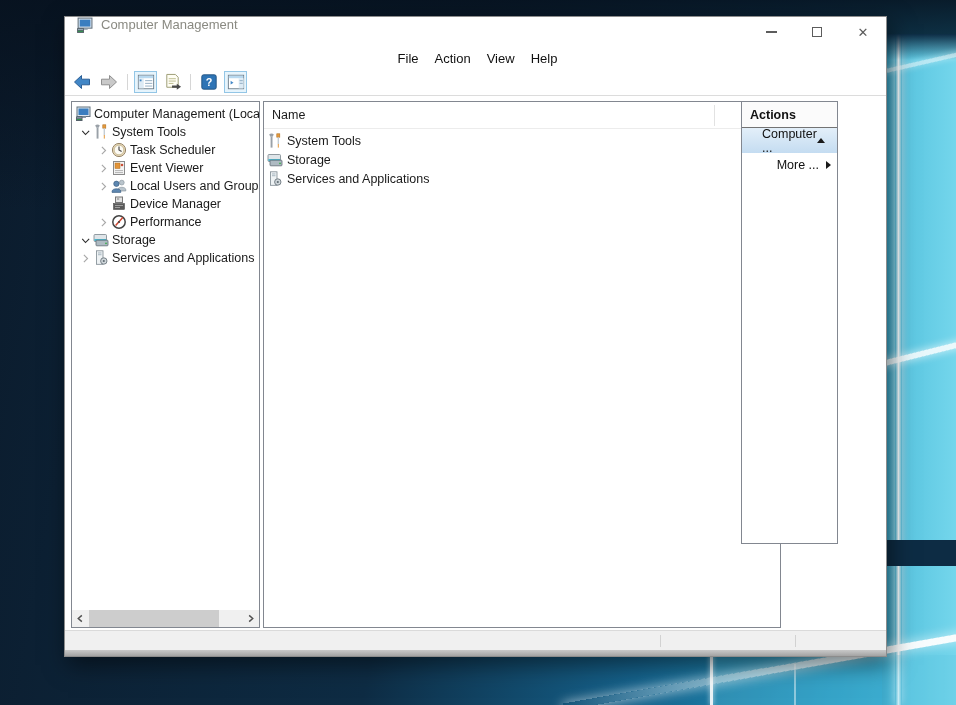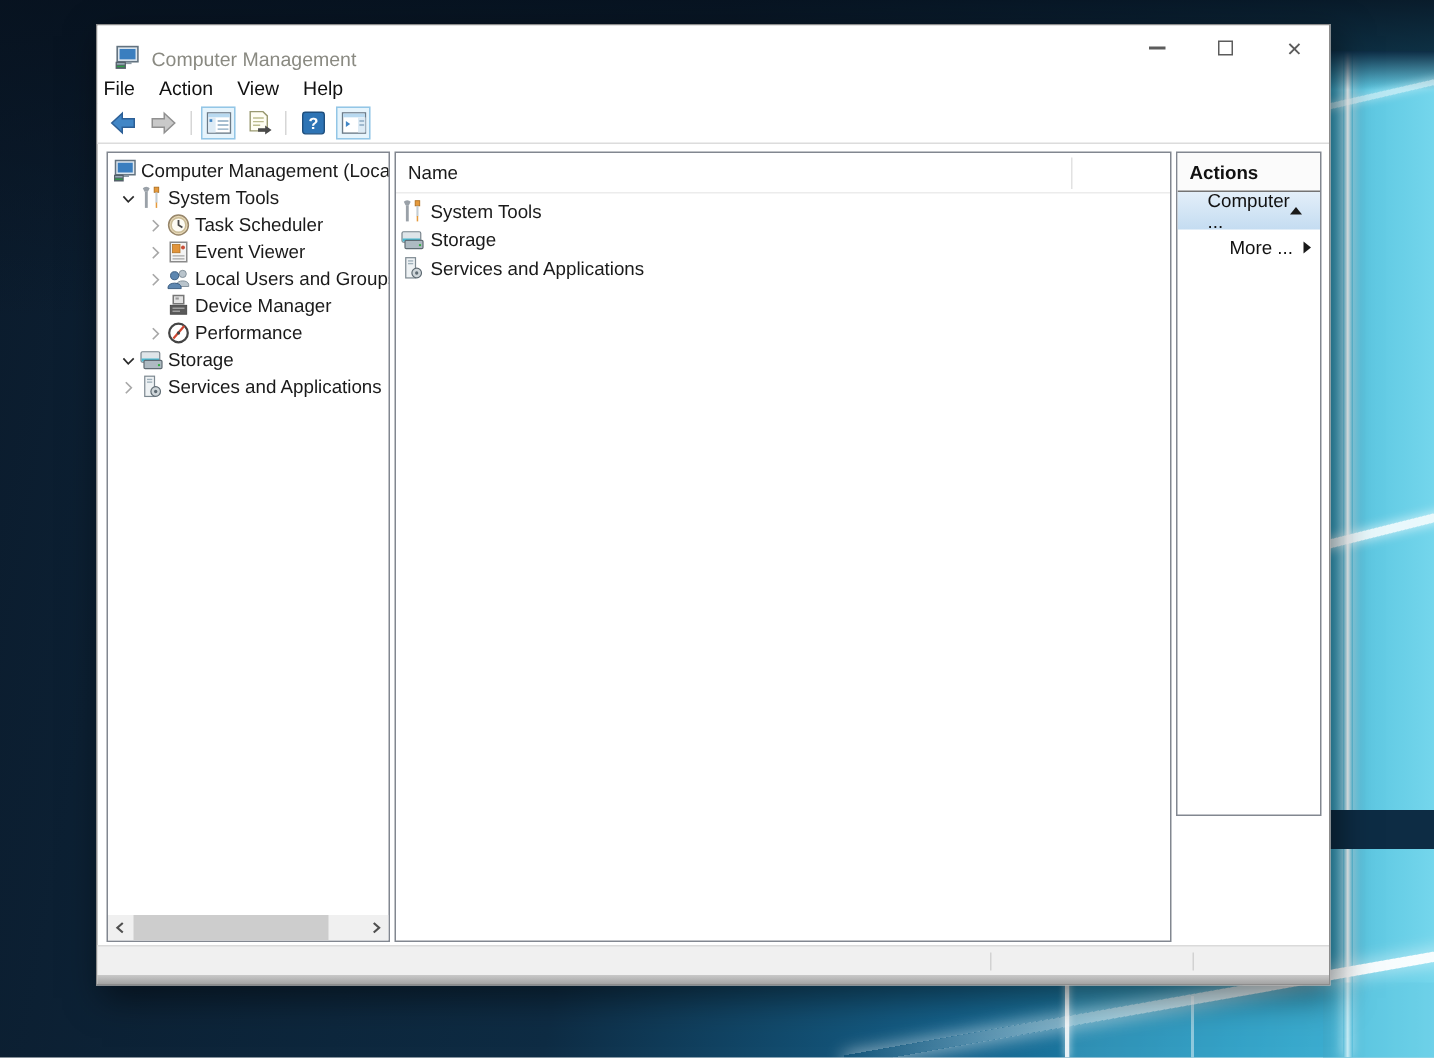--- a/index.html
+++ b/index.html
@@ -28,43 +28,43 @@
     box-shadow:0 0 12px rgba(255,255,255,.75); }
   .wp-line-1 { left:710px; top:650px; width:3px; height:55px; background:rgba(255,255,255,.9); box-shadow:0 0 5px rgba(255,255,255,.7); }
   .wp-line-2 { left:794px; top:664px; width:2px; height:41px; background:rgba(255,255,255,.45); }
 
   
   .window { position:absolute; left:64px; top:16px; width:823px; height:641px;
     background:#fff; border:1px solid #8c8c8c;
     box-shadow:4px 8px 22px rgba(0,0,0,.5); }
 
   .titlebar { position:absolute; left:0; top:0; width:100%; height:30px; background:#fff;
-    display:flex; align-items:flex-end; }
+    display:flex; align-items:flex-start; }
   .titlebar .appicon { margin-left:11px; width:17px; height:17px; flex:0 0 auto; }
   .titlebar .title { margin-left:8px; font-size:13px; color:#8a8a82; }
   .caption-controls { position:absolute; right:0; top:0; height:30px; width:138px; display:flex; }
   .cap-btn { width:46px; height:100%; display:flex; align-items:center; justify-content:center; color:#5c5c5c; }
   .glyph-min { width:11px; height:1.5px; background:#5c5c5c; display:block; }
   .glyph-max { width:10px; height:10px; border:1.3px solid #5c5c5c; display:block; }
   .glyph-close { font-size:13px; color:#5c5c5c; line-height:1; }
 
   .menubar { position:absolute; left:0; top:30px; width:100%; height:22px; background:#fff;
-    display:flex; align-items:center; padding-left:4px; column-gap:16px; font-size:13px; color:#111; }
+    display:flex; align-items:center; padding-left:4px; column-gap:16px; font-size:13px; color:#111;justify-content:center; }
   .menu-item { cursor:default; }
 
   .toolbar { position:absolute; left:0; top:52px; width:100%; height:27px; background:#fff;
     border-bottom:1px solid #dcdcdc; display:flex; align-items:center; padding-left:5px; gap:3px; }
   .tb-btn { width:24px; height:23px; display:flex; align-items:center; justify-content:center; }
   .tb-btn.hl { border:1px solid #93c6e6; background:#e6f4fc; width:23px; height:22px; }
   .tb-sep { width:1px; height:16px; background:#d6d6d6; margin:0 3px; }
 
   .pane { position:absolute; background:#fff; border:1px solid #828790; overflow:hidden; }
   .pane-left { left:6px; top:84px; width:189px; height:527px; }
   .pane-main { left:198px; top:84px; width:518px; height:527px; }
-  .pane-actions { left:719px; top:84px; width:97px; height:443px; }
+  .pane-actions { left:676px; top:84px; width:97px; height:443px; }
 
   
   .tree { position:absolute; inset:0 0 17px 0; overflow:hidden; padding-top:3px; }
   .trow { height:18px; display:flex; align-items:center; white-space:nowrap; font-size:12.5px; color:#1a1a1a; }
   .trow .chev { width:16px; height:16px; flex:0 0 auto; display:flex; align-items:center; justify-content:center; }
   .trow .ticon { width:16px; height:16px; flex:0 0 auto; margin-right:3px; }
   .lvl0 { padding-left:3px; }
   .lvl1 { padding-left:5px; }
   .lvl2 { padding-left:23px; }
 

